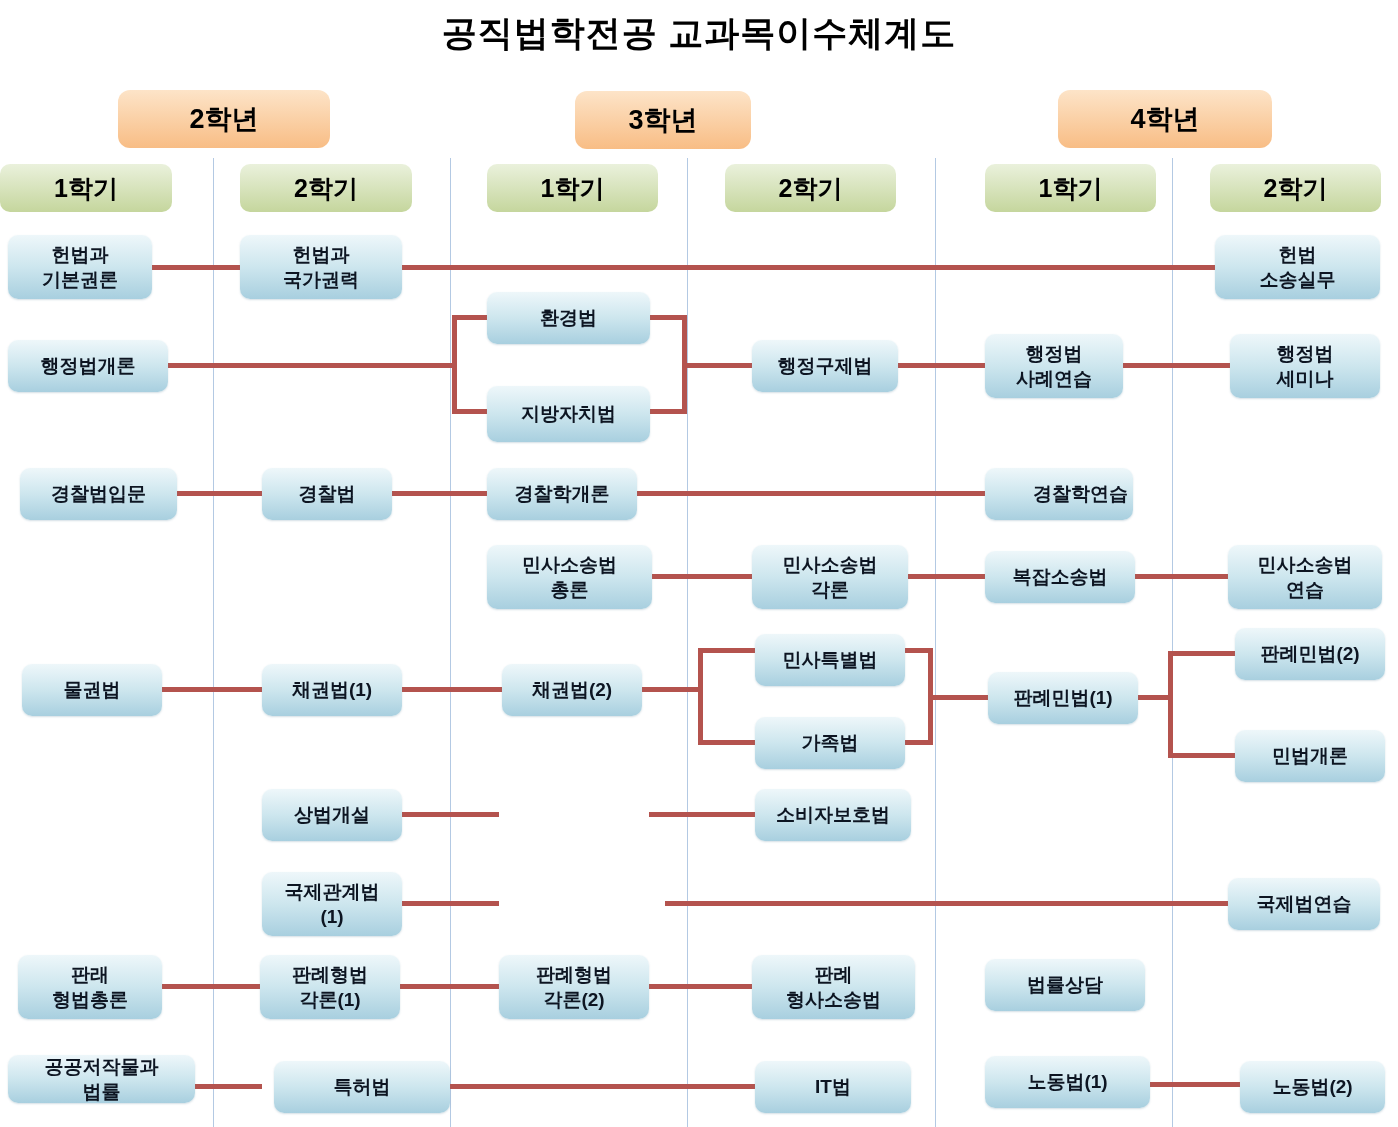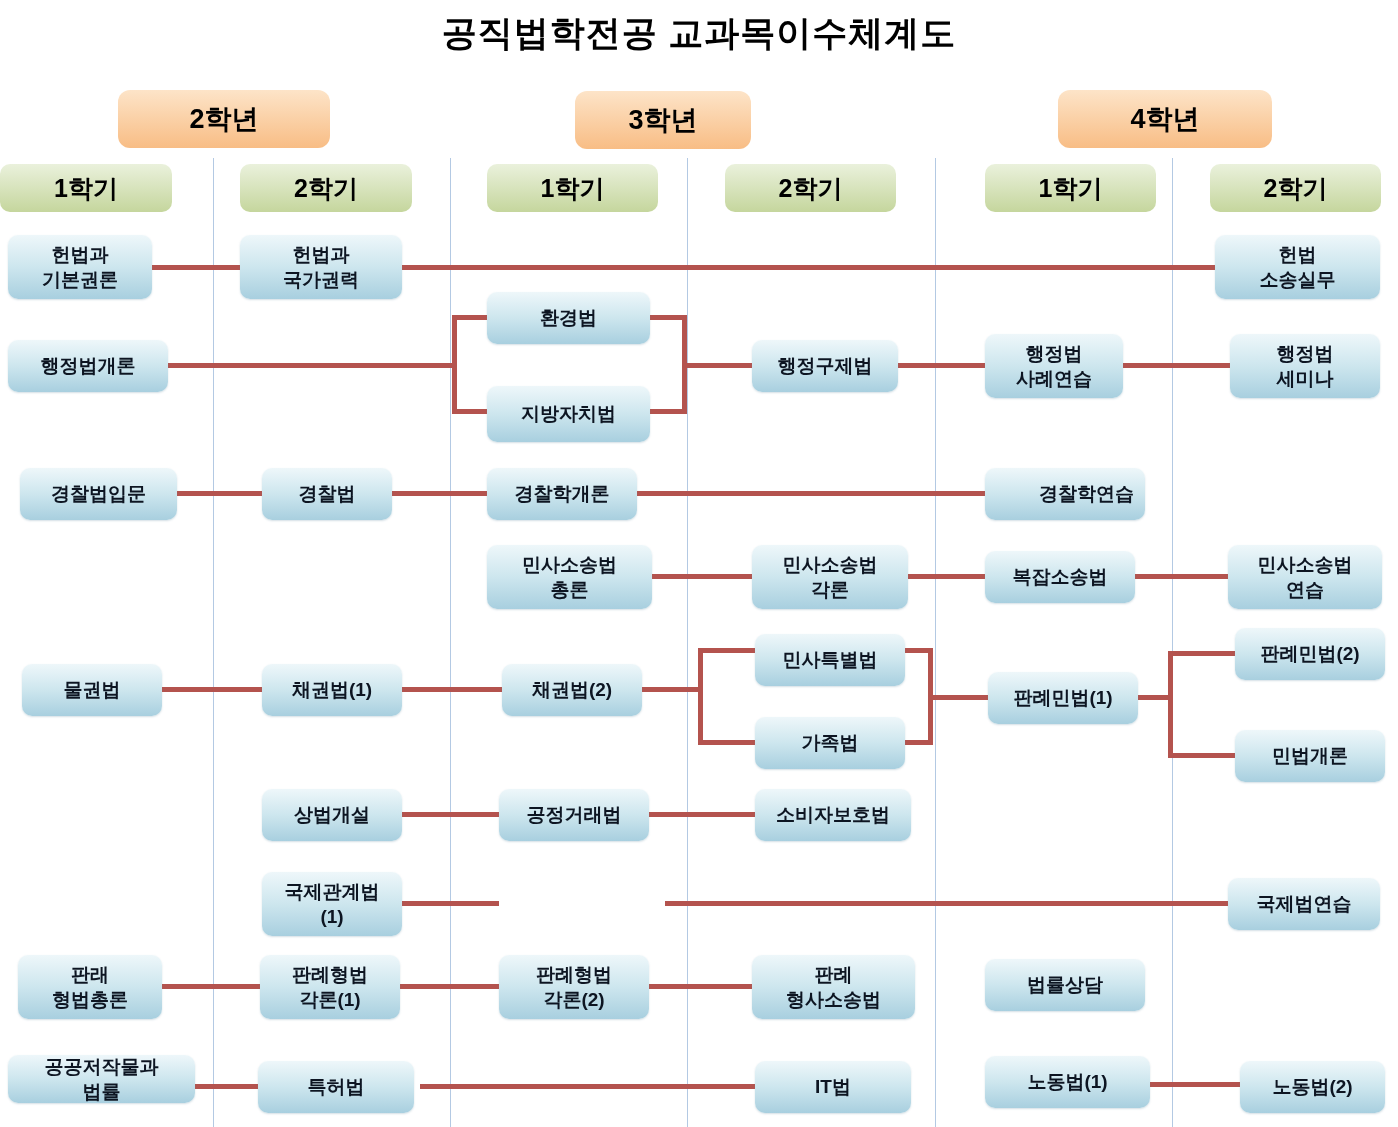--- a/index.html
+++ b/index.html
@@ -113,57 +113,56 @@
   <div class="course" style="left:487px;top:386px;width:163px;height:56px;">지방자치법</div>
   <div class="course" style="left:752px;top:340px;width:146px;height:52px;">행정구제법</div>
   <div class="course" style="left:985px;top:334px;width:138px;height:64px;">행정법
 사례연습</div>
   <div class="course" style="left:1230px;top:334px;width:150px;height:64px;">행정법
 세미나</div>
 
   <div class="course" style="left:20px;top:468px;width:157px;height:52px;">경찰법입문</div>
   <div class="course" style="left:262px;top:468px;width:130px;height:52px;">경찰법</div>
   <div class="course" style="left:487px;top:468px;width:150px;height:52px;">경찰학개론</div>
-  <div class="course" style="left:985px;top:468px;width:160px;height:52px;padding-left:43px;">경찰학연습</div>
+  <div class="course" style="left:985px;top:468px;width:148px;height:52px;padding-left:43px;">경찰학연습</div>
 
   <div class="course" style="left:487px;top:545px;width:165px;height:64px;">민사소송법
 총론</div>
   <div class="course" style="left:752px;top:545px;width:156px;height:64px;">민사소송법
 각론</div>
   <div class="course" style="left:985px;top:551px;width:150px;height:52px;">복잡소송법</div>
   <div class="course" style="left:1228px;top:545px;width:154px;height:64px;">민사소송법
 연습</div>
 
   <div class="course" style="left:22px;top:664px;width:140px;height:52px;">물권법</div>
   <div class="course" style="left:262px;top:664px;width:140px;height:52px;">채권법(1)</div>
   <div class="course" style="left:502px;top:664px;width:140px;height:52px;">채권법(2)</div>
   <div class="course" style="left:755px;top:625px;width:150px;height:52px;margin-top:9px;">민사특별법</div>
   <div class="course" style="left:755px;top:717px;width:150px;height:52px;">가족법</div>
   <div class="course" style="left:988px;top:672px;width:150px;height:52px;">판례민법(1)</div>
   <div class="course" style="left:1235px;top:628px;width:150px;height:52px;">판례민법(2)</div>
   <div class="course" style="left:1235px;top:730px;width:150px;height:52px;">민법개론</div>
 
   <div class="course" style="left:262px;top:789px;width:140px;height:52px;">상법개설</div>
-  <div class="course" style="left:499px;top:789px;width:150px;height:52px;">공정거래법</div>
   <div class="course" style="left:755px;top:789px;width:156px;height:52px;">소비자보호법</div>
 
   <div class="course" style="left:262px;top:872px;width:140px;height:64px;">국제관계법
 (1)</div>
   <div class="course" style="left:1228px;top:878px;width:152px;height:52px;">국제법연습</div>
 
   <div class="course" style="left:18px;top:955px;width:144px;height:64px;">판래
 형법총론</div>
   <div class="course" style="left:260px;top:955px;width:140px;height:64px;">판례형법
 각론(1)</div>
   <div class="course" style="left:499px;top:955px;width:150px;height:64px;">판례형법
 각론(2)</div>
   <div class="course" style="left:752px;top:955px;width:163px;height:64px;">판례
 형사소송법</div>
   <div class="course" style="left:985px;top:959px;width:160px;height:52px;">법률상담</div>
 
   <div class="course" style="left:8px;top:1055px;width:187px;height:48px;">공공저작물과
 법률</div>
-  <div class="course" style="left:258px;top:1061px;width:156px;height:52px;">특허법</div>
+  <div class="course" style="left:274px;top:1061px;width:176px;height:52px;">특허법</div>
   <div class="course" style="left:755px;top:1061px;width:156px;height:52px;">IT법</div>
   <div class="course" style="left:985px;top:1056px;width:165px;height:52px;">노동법(1)</div>
   <div class="course" style="left:1240px;top:1061px;width:145px;height:52px;">노동법(2)</div>
 
 </div>
 
 </body></html>

